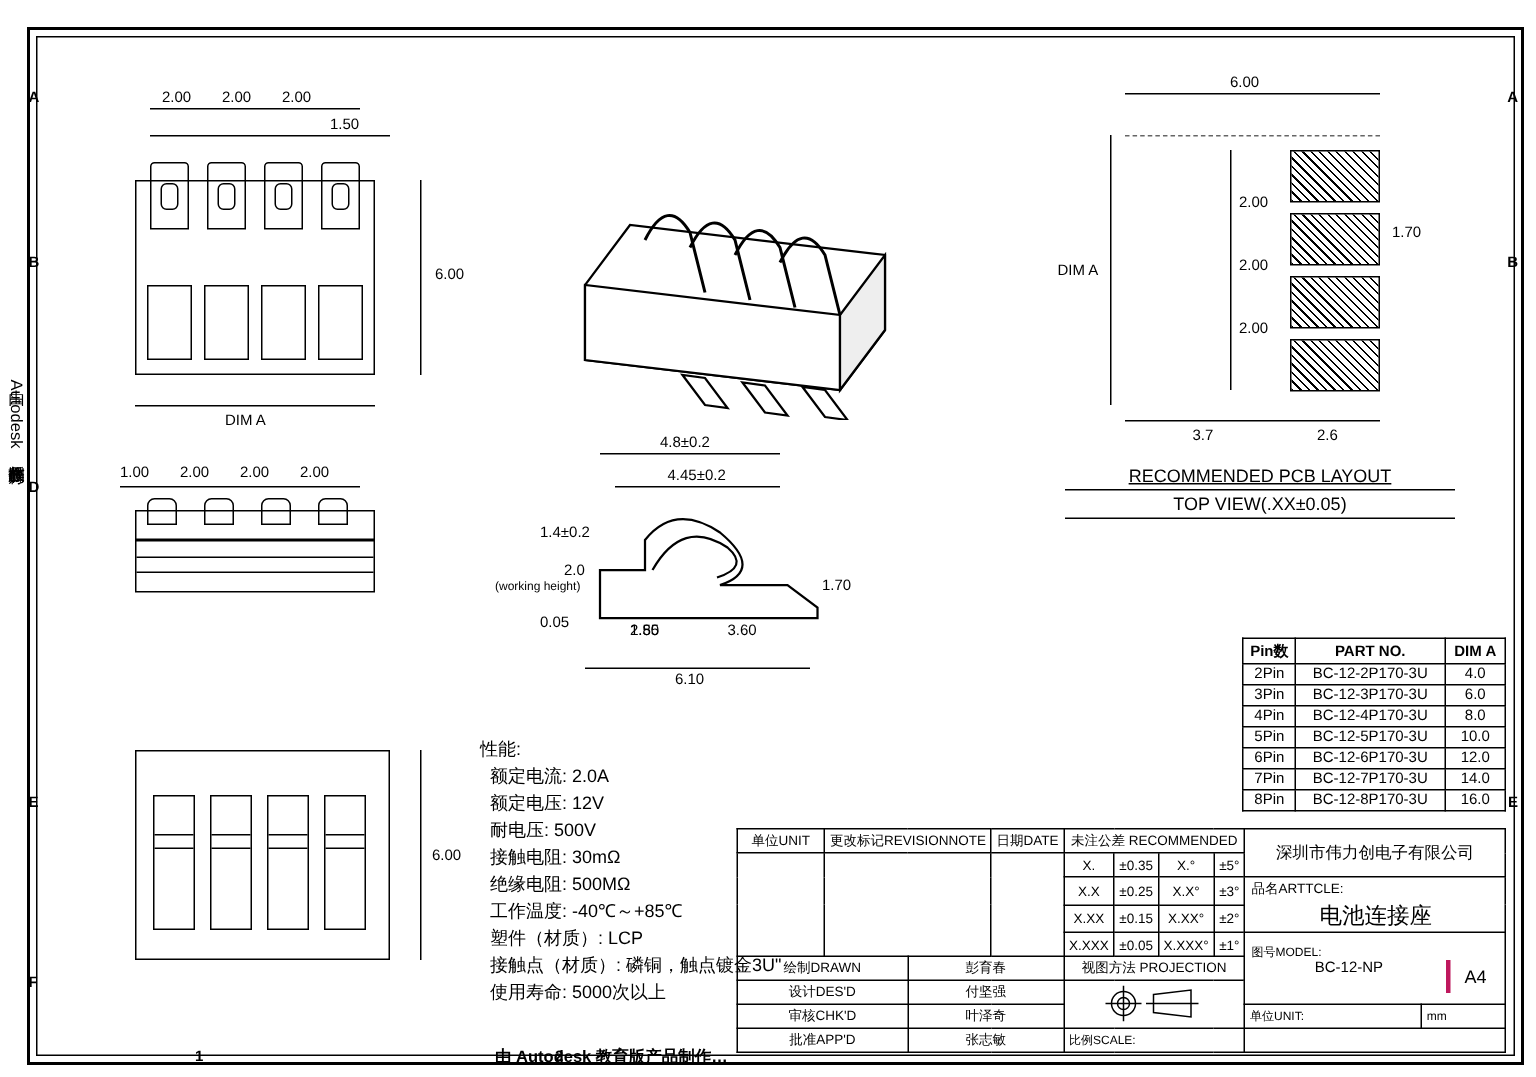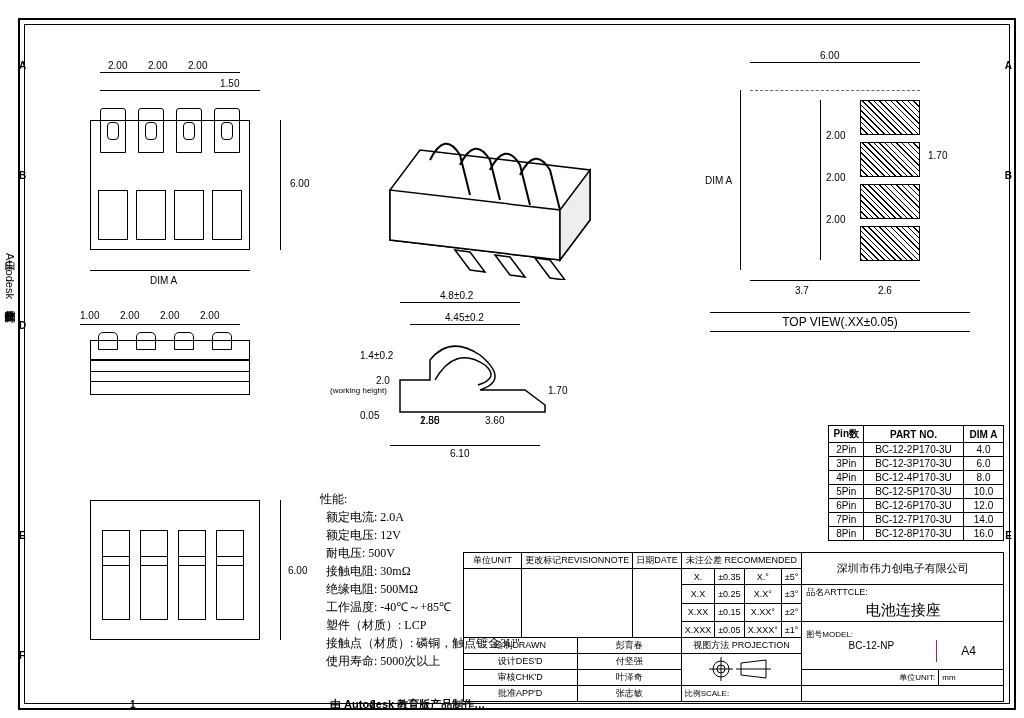--- a/index.html
+++ b/index.html
@@ -61,21 +61,20 @@
     background: repeating-linear-gradient(45deg, #000, #000 1px, #fff 1px, #fff 4px);
   }
   .pad {
     position: absolute;
     border: 1px solid #000;
   }
   .specs {
     position: absolute;
     font-size: 12px;
     line-height: 1.5;
-    font-family: Liberation Serif, serif;
   }
   .pcb-title {
     position: absolute;
     font-size: 12px;
     text-align: center;
   }
   .pcb-title .u { text-decoration: underline; }
   table.part-table {
     position: absolute;
     border-collapse: collapse;
@@ -207,20 +206,21 @@
 
     <div class="dim-line-v" style="left:40px;top:40px;height:180px"></div>
     <div class="dim-text" style="left:5px;top:125px">DIM A</div>
 
     <div class="dim-line-h" style="left:50px;top:230px;width:170px"></div>
     <div class="dim-text" style="left:95px;top:235px">3.7</div>
     <div class="dim-text" style="left:178px;top:235px">2.6</div>
   </div>
 
   <div class="pcb-title" style="left:690px;top:290px;width:260px">
+    <div class="u">RECOMMENDED PCB LAYOUT</div>
     <div style="border-top:1px solid #000;margin-top:2px;padding-top:2px">TOP VIEW(.XX±0.05)</div>
     <div style="border-top:1px solid #000;margin-top:2px"></div>
   </div>
 
   <div class="view" style="left:60px;top:290px;width:200px;height:110px">
     <div class="dim-text" style="left:0px;top:0">1.00</div>
     <div class="dim-text" style="left:40px;top:0">2.00</div>
     <div class="dim-text" style="left:80px;top:0">2.00</div>
     <div class="dim-text" style="left:120px;top:0">2.00</div>
     <div class="dim-line-h" style="left:0;top:14px;width:160px"></div>
@@ -379,21 +379,21 @@
           <td>±2°</td>
     </tr>
     <tr>
       <td>X.XXX</td>
           <td>±0.05</td>
       <td>X.XXX°</td>
           <td>±1°</td>
       <td colspan="2" rowspan="3" style="text-align:left;padding-left:4px">
         <span style="font-size:8px">图号MODEL:</span><br>
         <span style="font-size:10px;display:inline-block;width:130px;text-align:center">BC-12-NP</span>
-        <span style="font-size:12px;border-left:1px solid #be185d;padding:4px 24px;float:right">A4</span>
+        <span style="font-size:12px;border-left:3px solid #be185d;padding:4px 9px;float:right">A4</span>
       </td>
     </tr>
     <tr>
       <td colspan="2">绘制DRAWN</td>
           <td colspan="2">彭育春</td>
       <td colspan="4">视图方法 PROJECTION</td>
     </tr>
     <tr>
       <td colspan="2">设计DES'D</td>
           <td colspan="2">付坚强</td>
@@ -406,21 +406,21 @@
                 <line x1="3" y1="12" x2="27" y2="12"></line>
           <path d="M 35 6 L 60 3 L 60 21 L 35 18 Z"></path>
           <line x1="30" y1="12" x2="65" y2="12"></line>
         </g>
             </svg>
       </td>
     </tr>
     <tr>
       <td colspan="2">审核CHK'D</td>
           <td colspan="2">叶泽奇</td>
-      <td style="font-size:8px;text-align:right">单位UNIT:</td>
+      <td style="font-size:8px;text-align:left">单位UNIT:</td>
       <td style="font-size:8px;text-align:left">mm</td>
     </tr>
     <tr>
       <td colspan="2">批准APP'D</td>
           <td colspan="2">张志敏</td>
       <td colspan="4" style="font-size:8px;text-align:left">比例SCALE:</td>
       <td colspan="2"></td>
     </tr>
   </tbody>
     </table>

